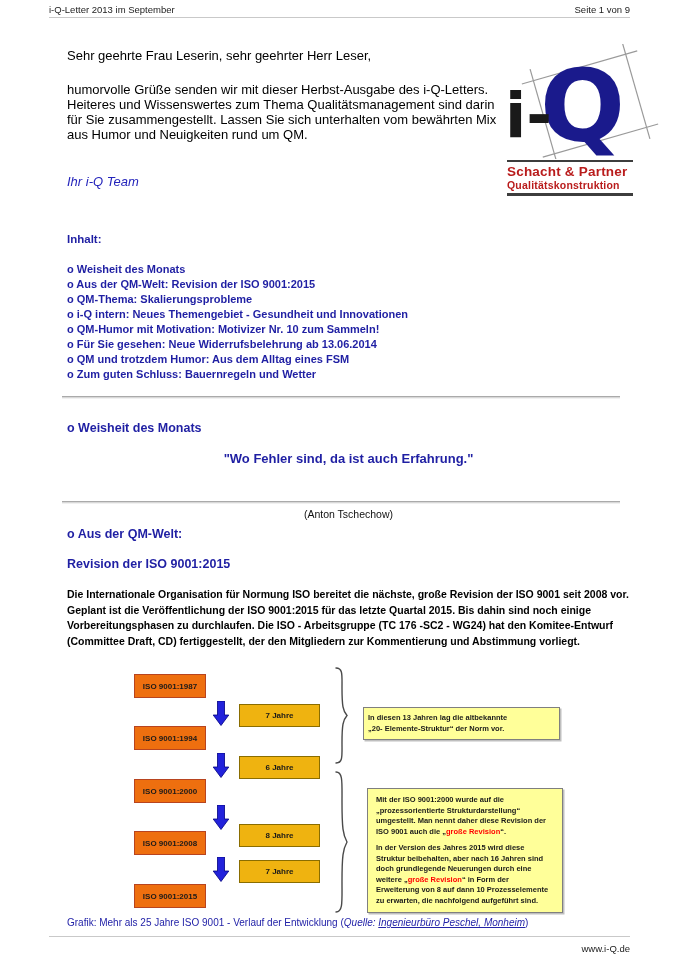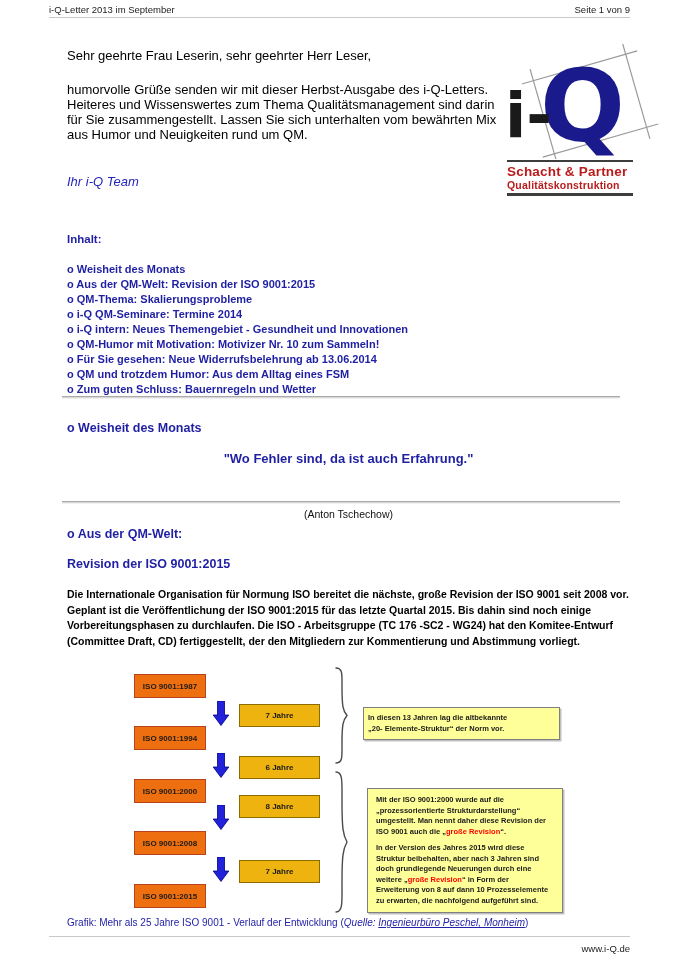--- a/index.html
+++ b/index.html
@@ -79,21 +79,20 @@
   <div class="abs wordmark" style="left:507px;top:160px;width:126px;">
     <div class="wm-company">Schacht &amp; Partner</div>
     <div class="wm-tagline">Qualitätskonstruktion</div>
   </div>
 
   <div class="abs toc-title" style="left:67px;top:233px;">Inhalt:</div>
   <div class="abs" style="left:67px;top:262px;">
     <div class="toc-item">o Weisheit des Monats</div>
     <div class="toc-item">o Aus der QM-Welt: Revision der ISO 9001:2015</div>
     <div class="toc-item">o QM-Thema: Skalierungsprobleme</div>
-    <div class="toc-item">o i-Q QM-Seminare: Termine 2014</div>
     <div class="toc-item">o i-Q intern: Neues Themengebiet - Gesundheit und Innovationen</div>
     <div class="toc-item">o QM-Humor mit Motivation: Motivizer Nr. 10 zum Sammeln!</div>
     <div class="toc-item">o Für Sie gesehen: Neue Widerrufsbelehrung ab 13.06.2014</div>
     <div class="toc-item">o QM und trotzdem Humor: Aus dem Alltag eines FSM</div>
     <div class="toc-item">o Zum guten Schluss: Bauernregeln und Wetter</div>
   </div>
 
   <div class="abs groove" style="left:62px;width:558px;top:396px;"></div>
 
   <div class="abs sec-heading" style="left:67px;top:421px;">o Weisheit des Monats</div>
@@ -122,38 +121,38 @@
       </svg>
     <svg class="abs" style="left:79px;top:138px;" width="16" height="25" viewBox="0 0 16 25">
         <polygon points="4.5,0 11.5,0 11.5,14 15.8,14 8,24.5 0.2,14 4.5,14" fill="#2222db" stroke="#000080" stroke-width="0.8"></polygon>
       </svg>
     <svg class="abs" style="left:79px;top:190px;" width="16" height="25" viewBox="0 0 16 25">
         <polygon points="4.5,0 11.5,0 11.5,14 15.8,14 8,24.5 0.2,14 4.5,14" fill="#2222db" stroke="#000080" stroke-width="0.8"></polygon>
       </svg>
 
     <div class="abs interval-box" style="left:105px;top:37px;">7 Jahre</div>
     <div class="abs interval-box" style="left:105px;top:89px;">6 Jahre</div>
-    <div class="abs interval-box" style="left:105px;top:128px;text-align:right;">8 Jahre</div>
+    <div class="abs interval-box" style="left:105px;top:157px;text-align:right;">8 Jahre</div>
     <div class="abs interval-box" style="left:105px;top:193px;">7 Jahre</div>
 
     <svg class="abs" style="left:200px;top:0;" width="14" height="97" viewBox="0 0 14 97">
       <path d="M2,1 C9,1 8,8 8,21 C8,39 9,44 13,48.5 C9,53 8,58 8,76 C8,89 9,96 2,96" fill="none" stroke="#4a4a4a" stroke-width="1.4" stroke-linecap="round"></path>
     </svg>
     <svg class="abs" style="left:200px;top:104px;" width="14" height="142" viewBox="0 0 14 142">
       <path d="M2,1 C9,1 8,11 8,31 C8,57 9,64 13,71 C9,78 8,85 8,111 C8,131 9,141 2,141" fill="none" stroke="#4a4a4a" stroke-width="1.4" stroke-linecap="round"></path>
     </svg>
 
     <div class="abs callout" style="left:229px;top:40px;width:197px;padding:5px 4px;">
       <div>In diesen 13 Jahren lag die altbekannte</div>
       <div>„20- Elemente-Struktur“ der Norm vor.</div>
     </div>
 
     <div class="abs callout" style="left:233px;top:121px;width:196px;padding:6px 8px;">
       <p><span>Mit der ISO 9001:2000 wurde auf die „prozessorientierte Strukturdarstellung“ umgestellt. Man nennt daher diese Revision der ISO 9001 auch die „</span><span class="red">große Revision</span><span>“.</span></p>
-      <p><span>In der Version des Jahres 2015 wird diese Struktur beibehalten, aber nach 3 Jahren sind doch grundlegende Neuerungen durch eine weitere „</span><span class="red">große Revision</span><span>“ in Form der Erweiterung von 8 auf dann 10 Prozesselemente zu erwarten, die nachfolgend aufgeführt sind.</span></p>
+      <p><span>In der Version des Jahres 2015 wird diese Struktur beibehalten, aber nach 16 Jahren sind doch grundlegende Neuerungen durch eine weitere „</span><span class="red">große Revision</span><span>“ in Form der Erweiterung von 8 auf dann 10 Prozesselemente zu erwarten, die nachfolgend aufgeführt sind.</span></p>
     </div>
   </div>
 
   <div class="abs caption" style="left:67px;right:48px;top:917px;">
     <span>Grafik: Mehr als 25 Jahre ISO 9001 - Verlauf der Entwicklung (</span><span class="it">Quelle: </span><a href="#">Ingenieurbüro Peschel, Monheim</a><span>)</span>
   </div>
 
   <div class="abs thin-rule" style="left:49px;right:48px;top:936px;"></div>
   <div class="abs hf-text" style="right:48px;top:943px;">www.i-Q.de</div>
 

